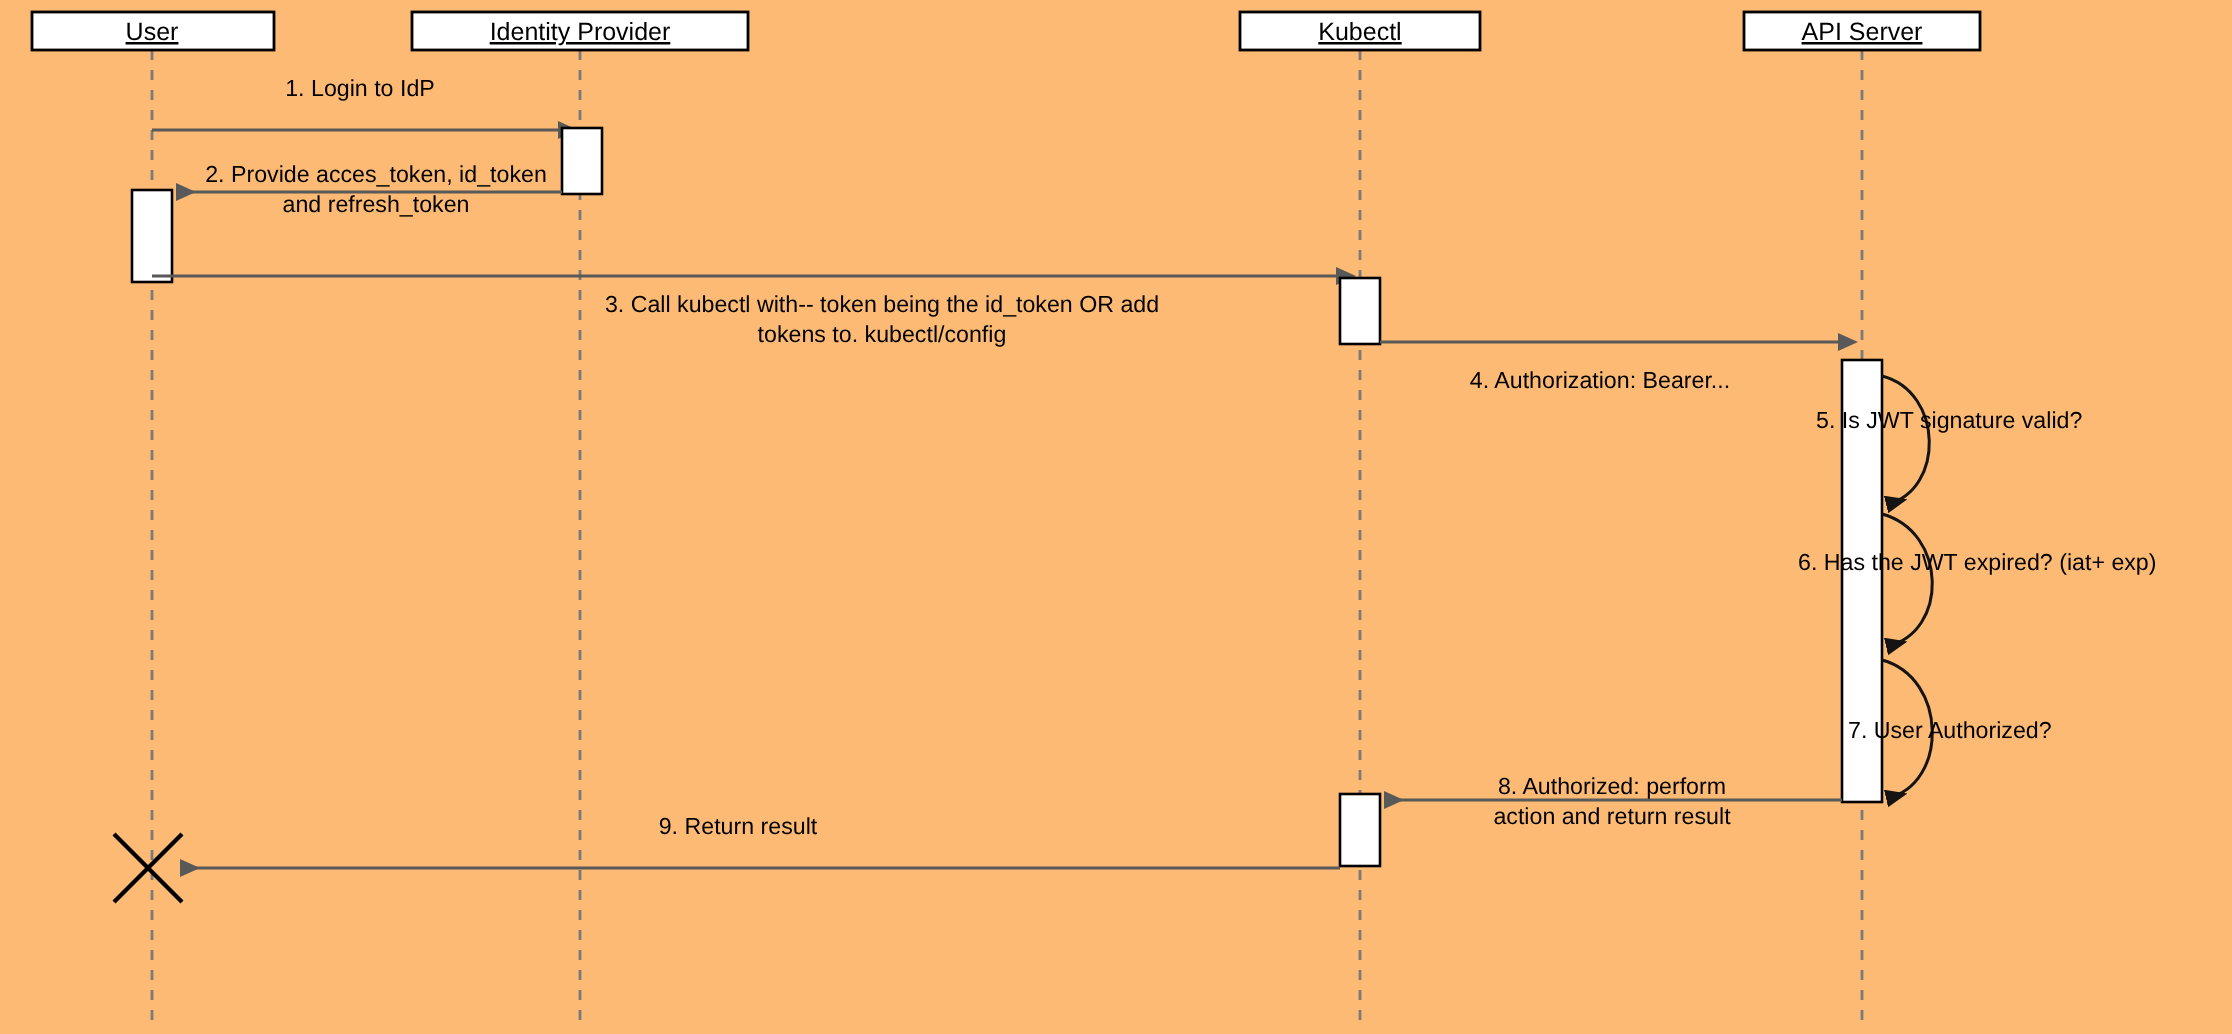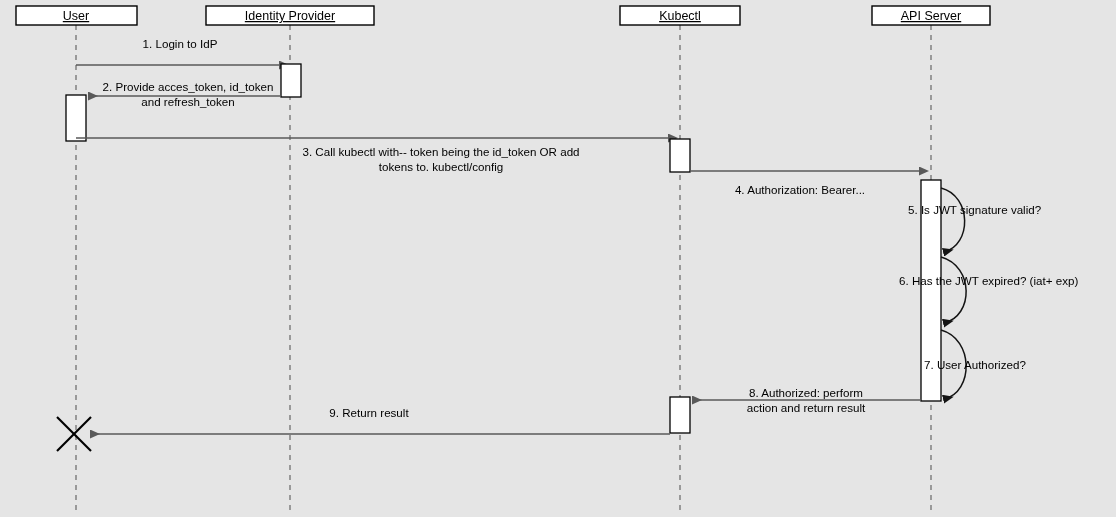--- a/index.html
+++ b/index.html
@@ -11,21 +11,21 @@
   body {
     font-family: "Liberation Sans", sans-serif;
     width: 1116px;
     height: 517px;
     overflow: hidden;
   }
   #diagram-root {
     position: relative;
     width: 1116px;
     height: 517px;
-    background: #e5e5e5;
+    background: #fdba74;
   }
   svg#seq-svg {
     display: block;
     width: 1116px;
     height: 517px;
   }
   .lifeline-box {
     fill: #ffffff;
     stroke: #000000;
     stroke-width: 1.4;

